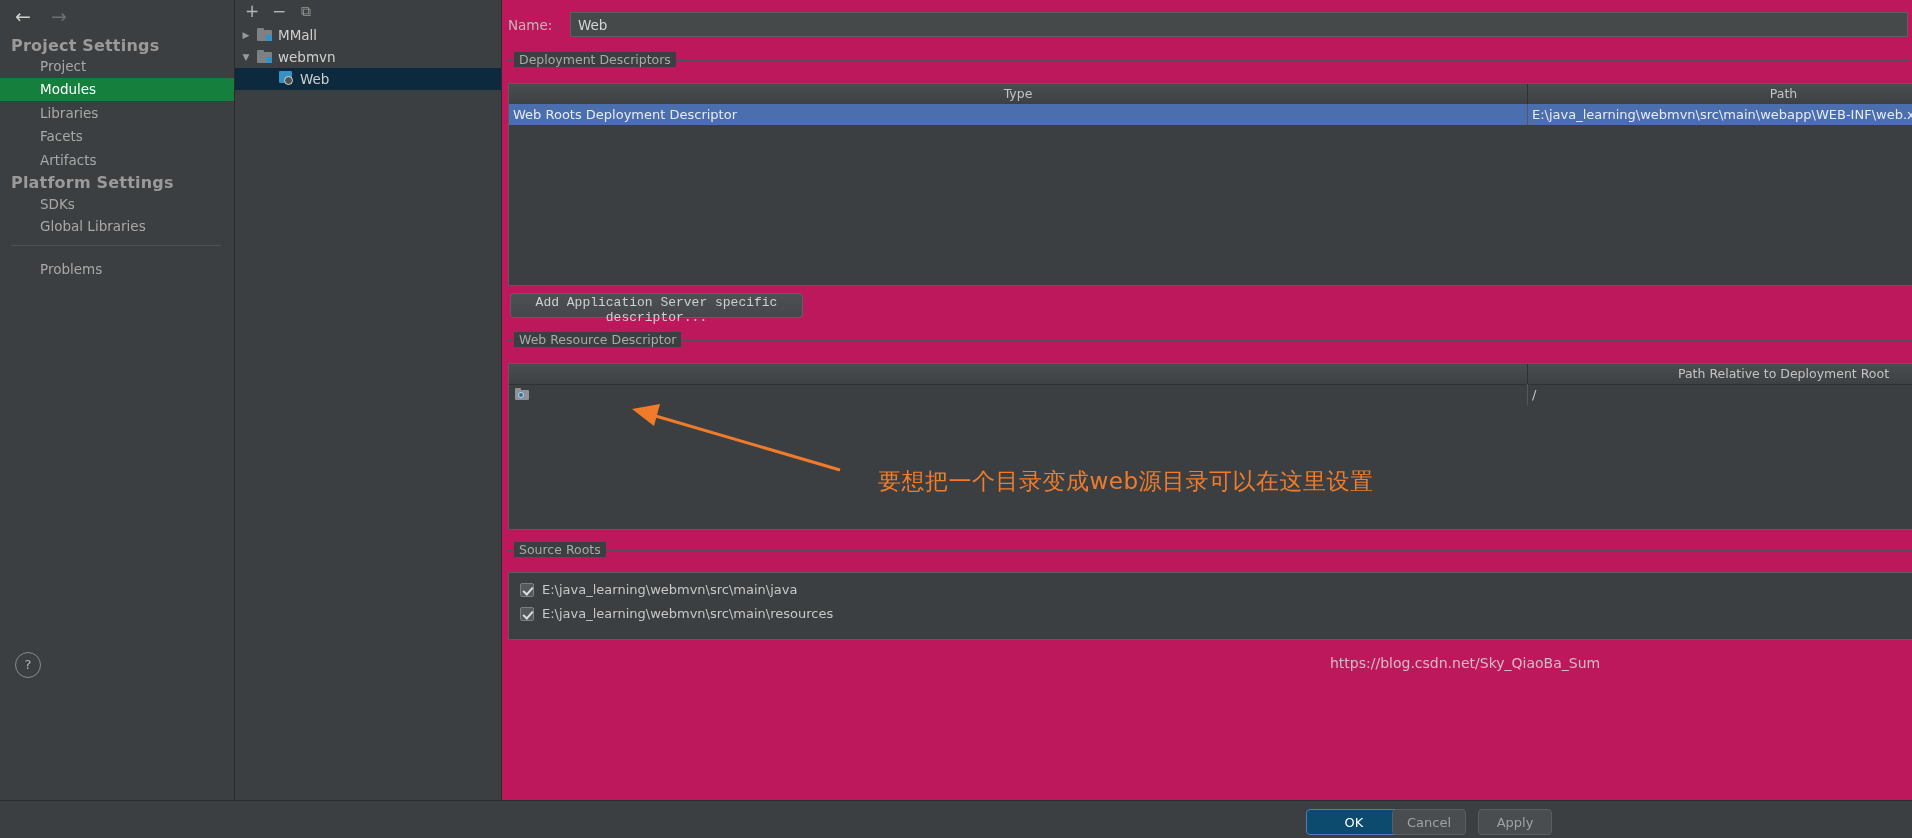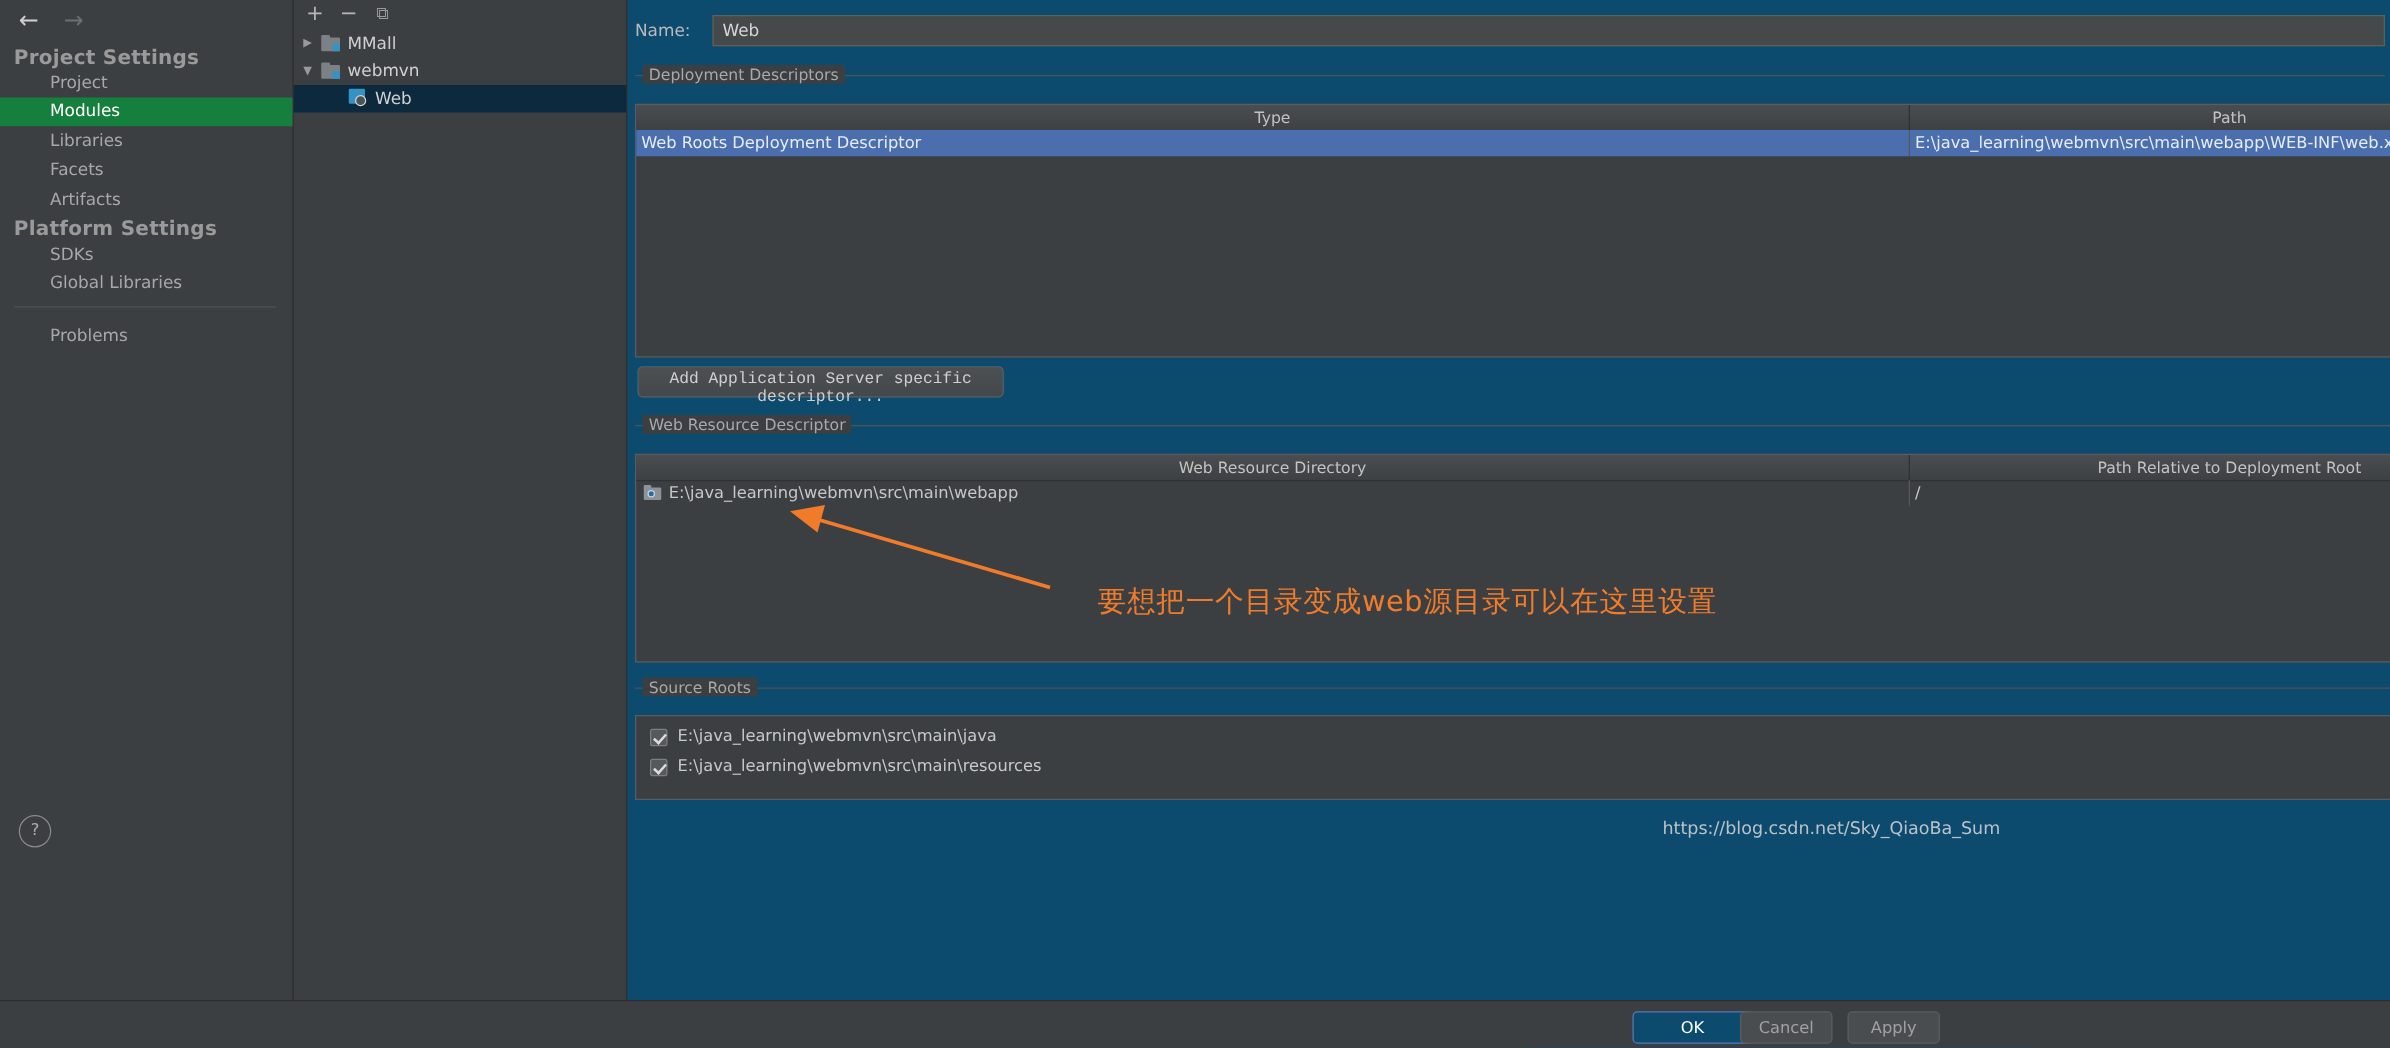--- a/index.html
+++ b/index.html
@@ -89,21 +89,21 @@
     border-radius:1px;
   }
   .web-ico .globe{
     position:absolute;left:5px;top:5px;width:9px;height:9px;border-radius:50%;
     border:1.4px solid #d8d8d8;background:#4e5254;box-sizing:border-box;
   }
   .tree-label{position:absolute;}
 
   
   .content{
-    position:absolute;left:502px;top:0;right:0;height:800px;background:#0c4a6e;
+    position:absolute;left:502px;top:0;right:0;height:800px;background:#be185d;
   }
 
   .name-row{position:absolute;left:6px;top:12px;height:26px;}
   .name-label{position:absolute;left:0;top:5px;font-size:13.5px;color:#bbbbbb;}
   .name-input{
     position:absolute;left:62px;top:0;width:1338px;height:25px;
     background:#45494a;border:1px solid #5e6060;box-sizing:border-box;
     color:#d6d6d6;font-size:13.5px;line-height:23px;padding-left:7px;
     font-family:inherit;outline:none;
   }
@@ -314,31 +314,29 @@
 
     <button class="btn" style="left:8px;top:293px;width:293px;height:25px;">Add Application Server specific descriptor...</button>
 
     <div class="group" style="left:6px;top:340px;width:1532px;height:1px;">
       <div class="group-line"></div>
       <div class="group-title">Web Resource Descriptor</div>
     </div>
 
     <div class="tbl" style="left:6px;top:363px;width:1532px;height:167px;">
       <div class="thead">
-        <div class="th" style="left:0;width:1018px;">Web Resource Directory</div>
         <div class="th-sep" style="left:1018px;"></div>
         <div class="th" style="left:1019px;width:511px;">Path Relative to Deployment Root</div>
       </div>
       <div class="trow" style="top:20px;">
         <span class="dir-ico">
           <span class="t"></span>
             <span class="b"></span>
             <span class="d"></span>
         </span>
-        <div class="cell plain" style="left:26px;width:990px;">E:\java_learning\webmvn\src\main\webapp</div>
         <div class="row-sep" style="left:1018px;"></div>
         <div class="cell plain" style="left:1023px;width:506px;">/</div>
       </div>
     </div>
 
     <div class="tool-strip" style="left:1540px;top:363px;">
       
       
       
       

